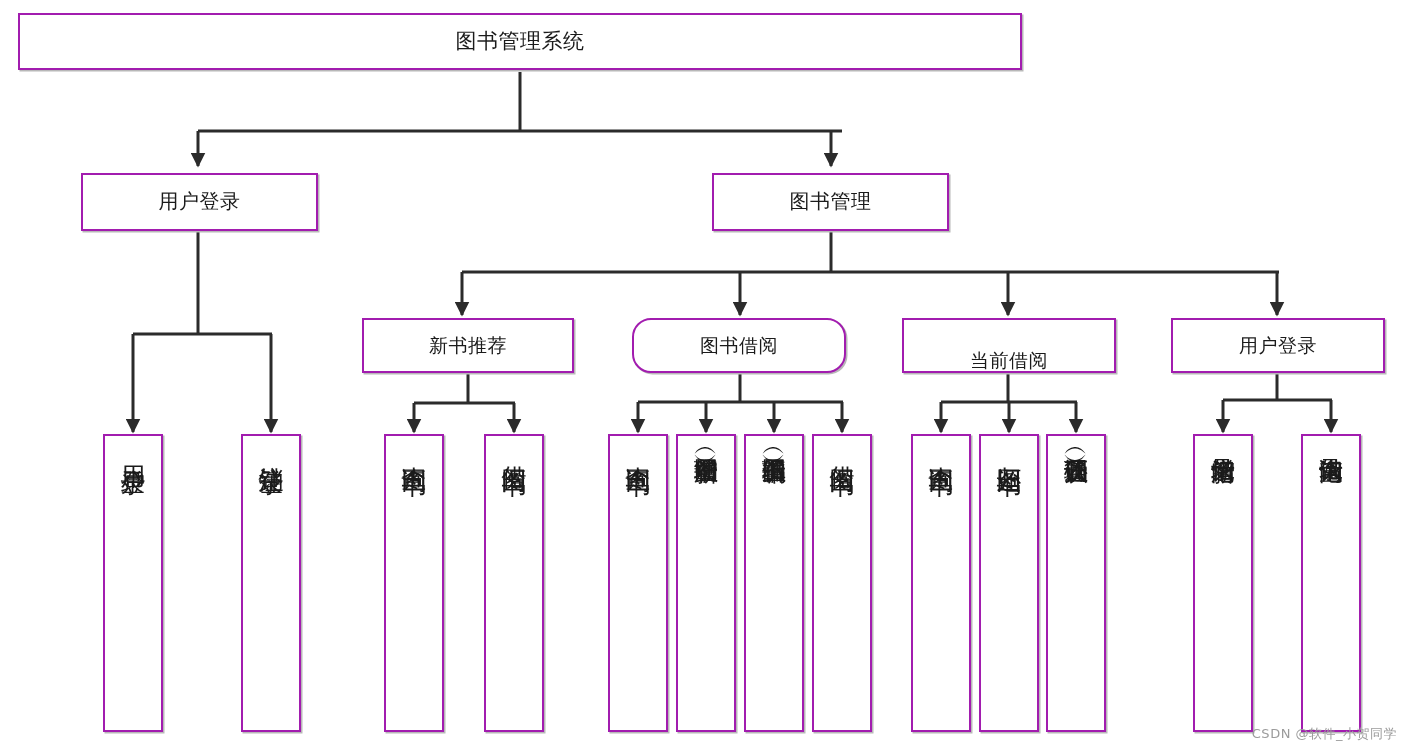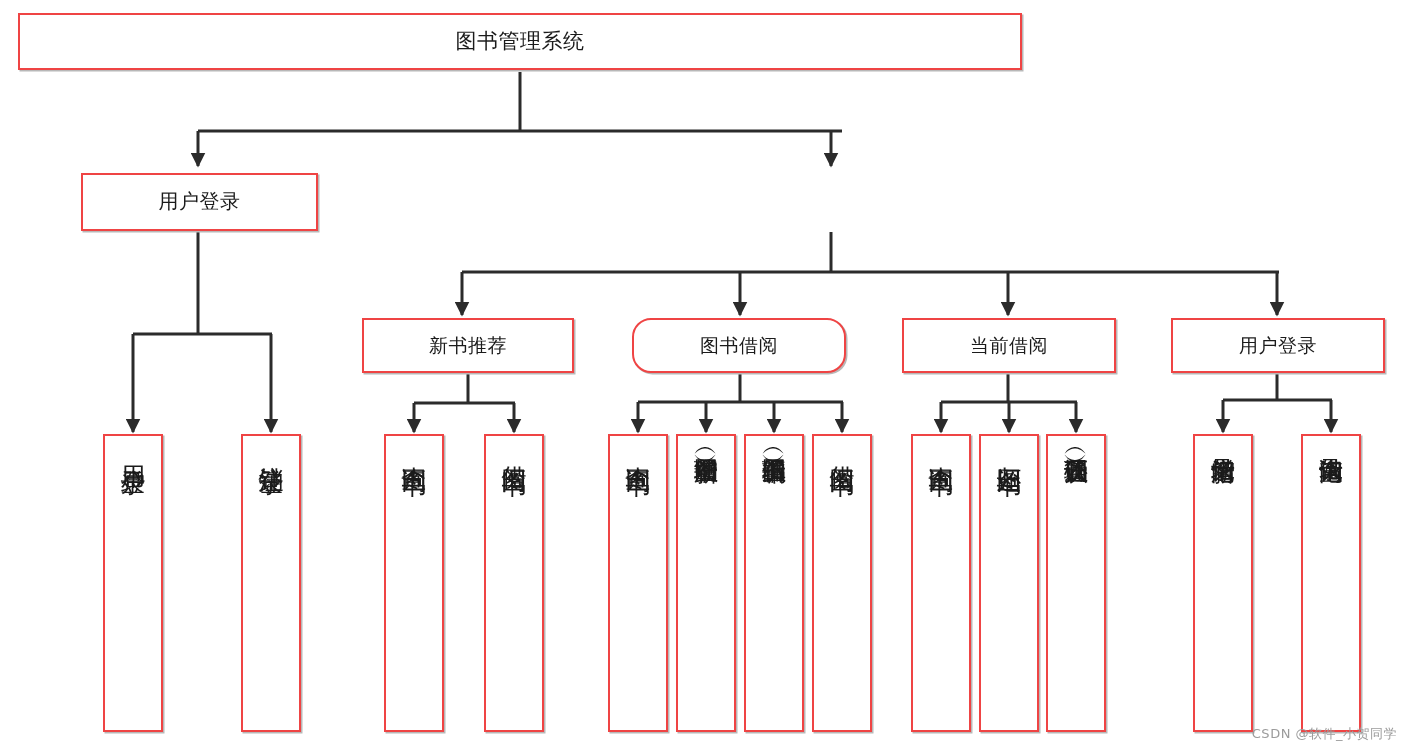--- a/index.html
+++ b/index.html
@@ -23,21 +23,21 @@
     left: 0;
     top: 0;
     width: 1405px;
     height: 747px;
     pointer-events: none;
   }
   .node {
     position: absolute;
     box-sizing: border-box;
     background: #ffffff;
-    border: 2px solid #ef4444;
+    border: 2px solid #a21caf;
     box-shadow: 1.5px 1.5px 0 0 #b8b8b8;
     display: flex;
     align-items: center;
     justify-content: center;
     color: #1b1b1b;
     z-index: 2;
   }
   .node-label {
     display: block;
     text-align: center;
@@ -143,30 +143,33 @@
   </svg>
 
   <div class="node lvl-root" style="left:18px; top:13px; width:1004px; height:57px;">
     <span class="node-label">图书管理系统</span>
   </div>
 
   <div class="node lvl-1" style="left:81px; top:173px; width:237px; height:58px;">
     <span class="node-label">用户登录</span>
   </div>
 
+  <div class="node lvl-1" style="left:712px; top:173px; width:237px; height:58px;">
+    <span class="node-label">图书管理</span>
+  </div>
 
   <div class="node lvl-2" style="left:362px; top:318px; width:212px; height:55px;">
     <span class="node-label">新书推荐</span>
   </div>
 
   <div class="node lvl-2" style="left:632px; top:318px; width:214px; height:55px;border-radius:19px;">
     <span class="node-label">图书借阅</span>
   </div>
 
-  <div class="node lvl-2" style="left:902px; top:318px; width:214px; height:55px;">
+  <div class="node lvl-2" style="left:902px; top:318px; width:214px; height:55px;align-items:flex-end;">
     <span class="node-label">当前借阅</span>
   </div>
 
   <div class="node lvl-2" style="left:1171px; top:318px; width:214px; height:55px;">
     <span class="node-label">用户登录</span>
   </div>
 
   <div class="node lvl-3" style="left:103px; top:434px; width:60px; height:298px;">
     <span class="node-label">用户登录</span>
   </div>

